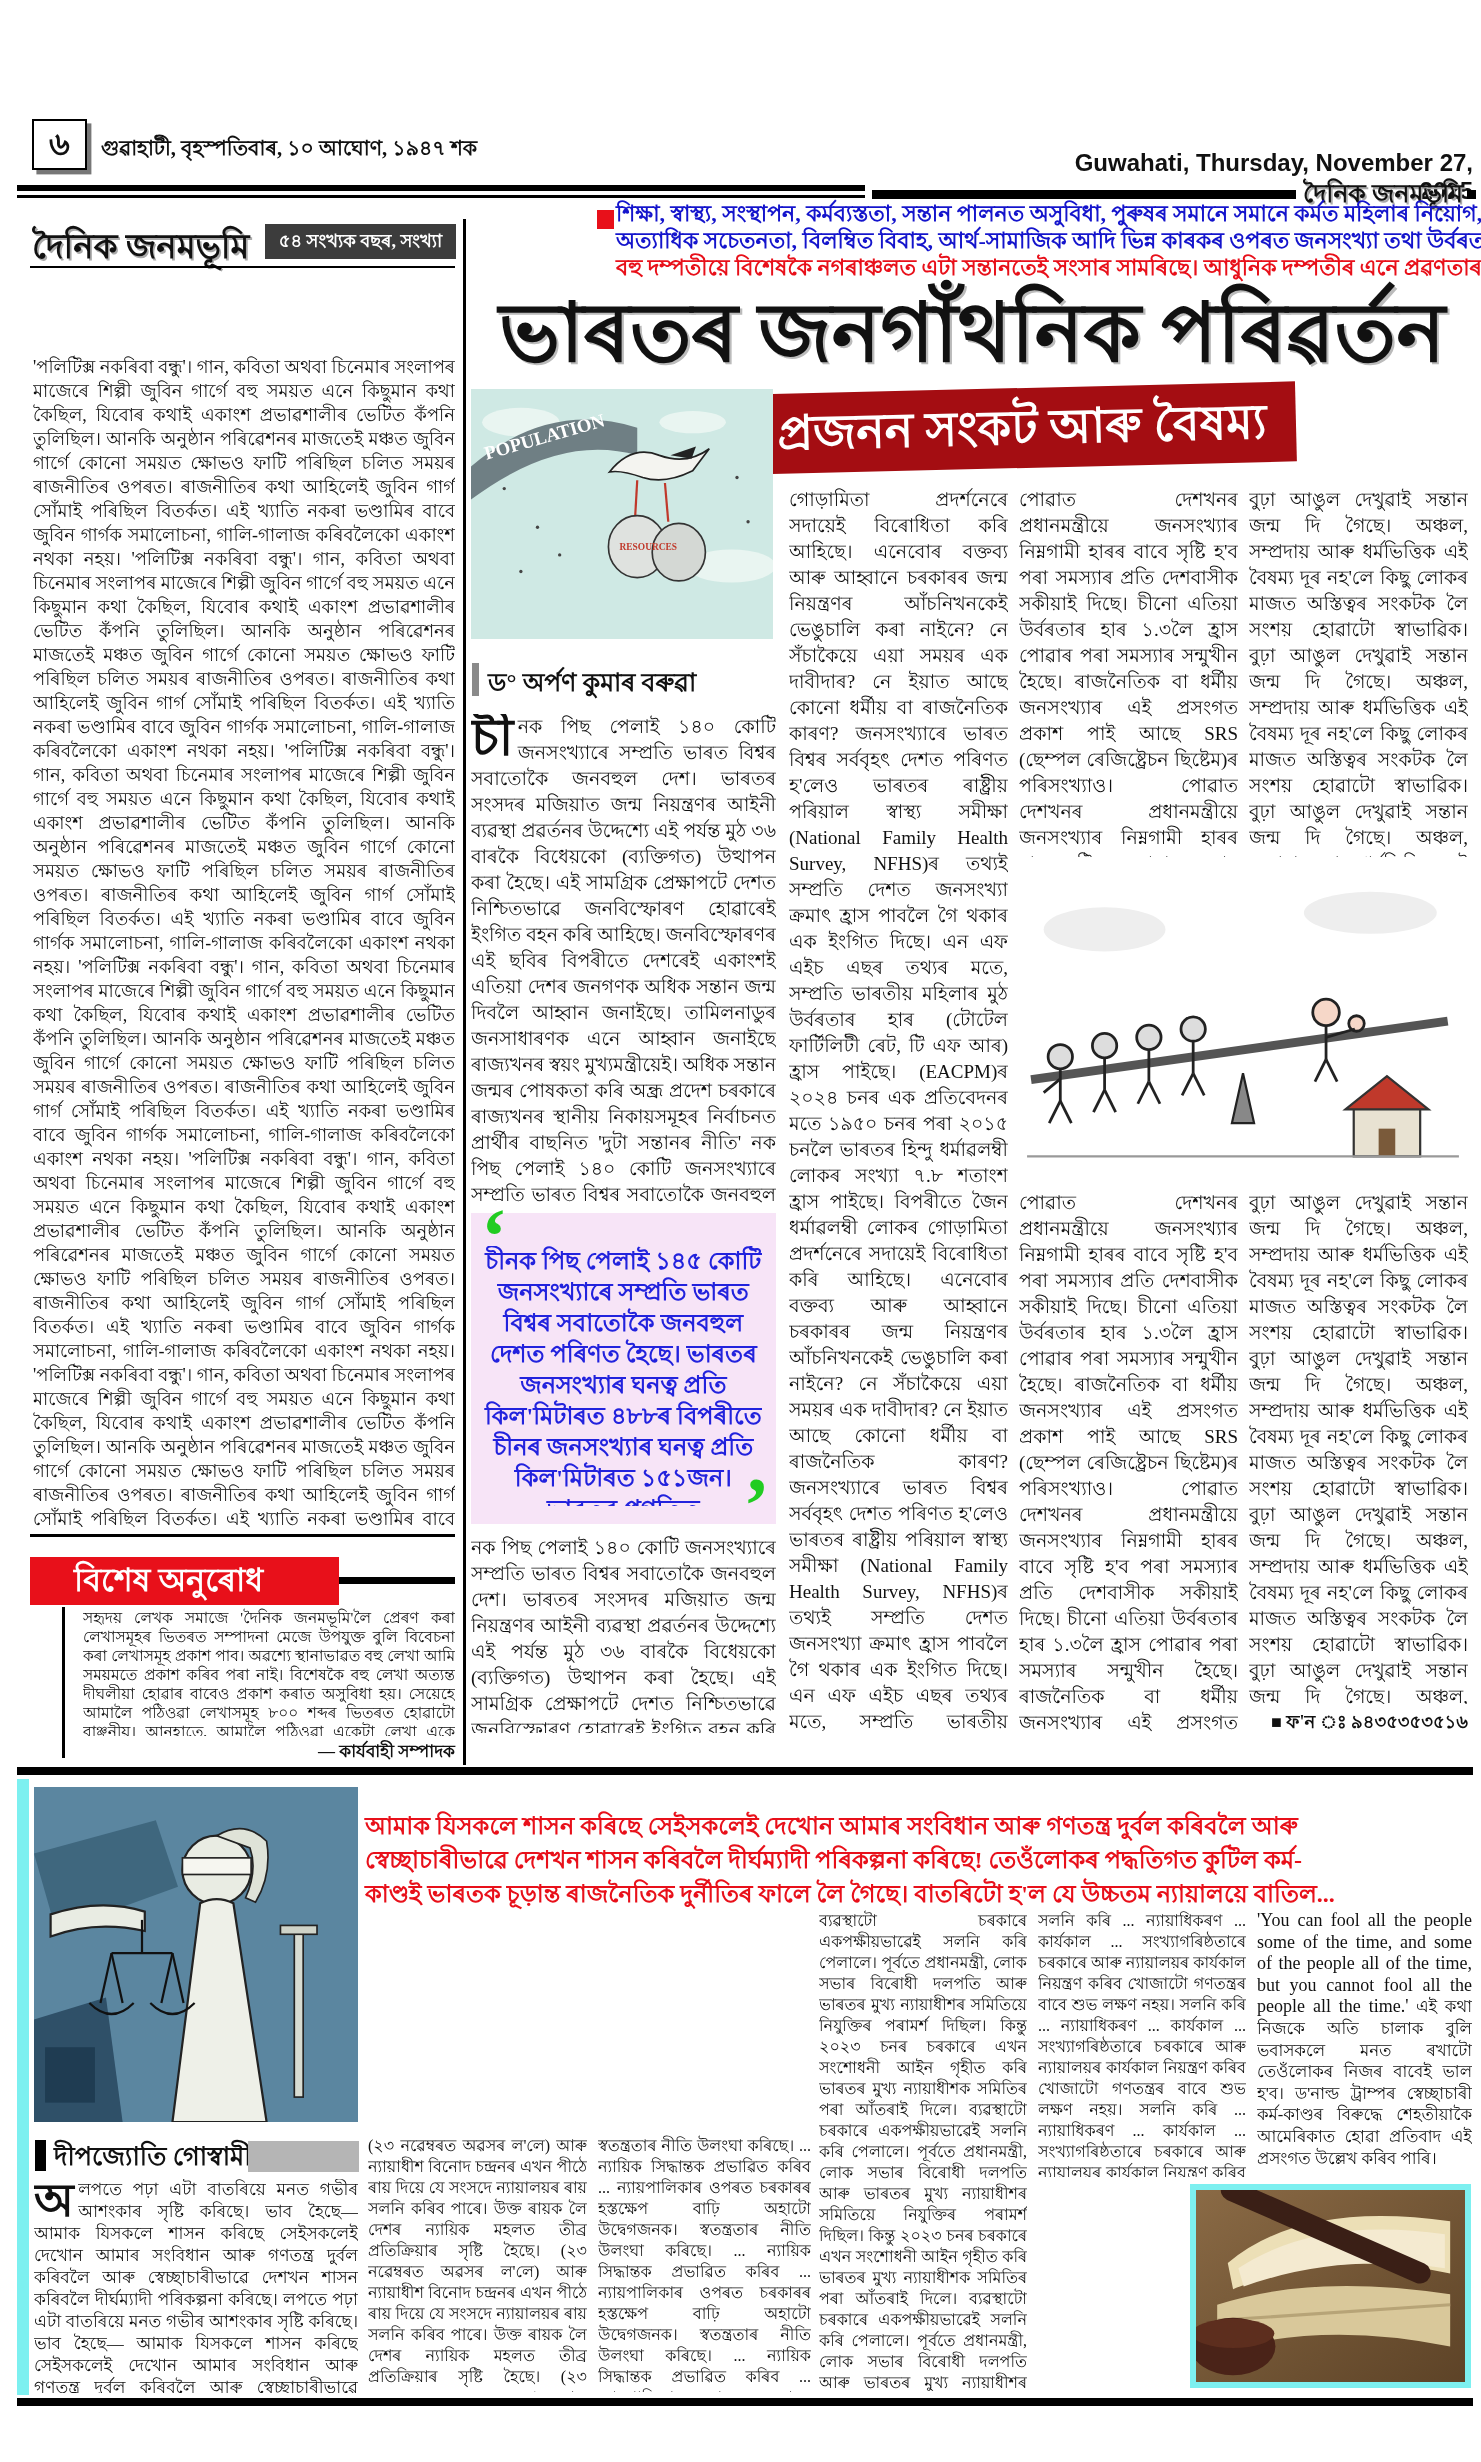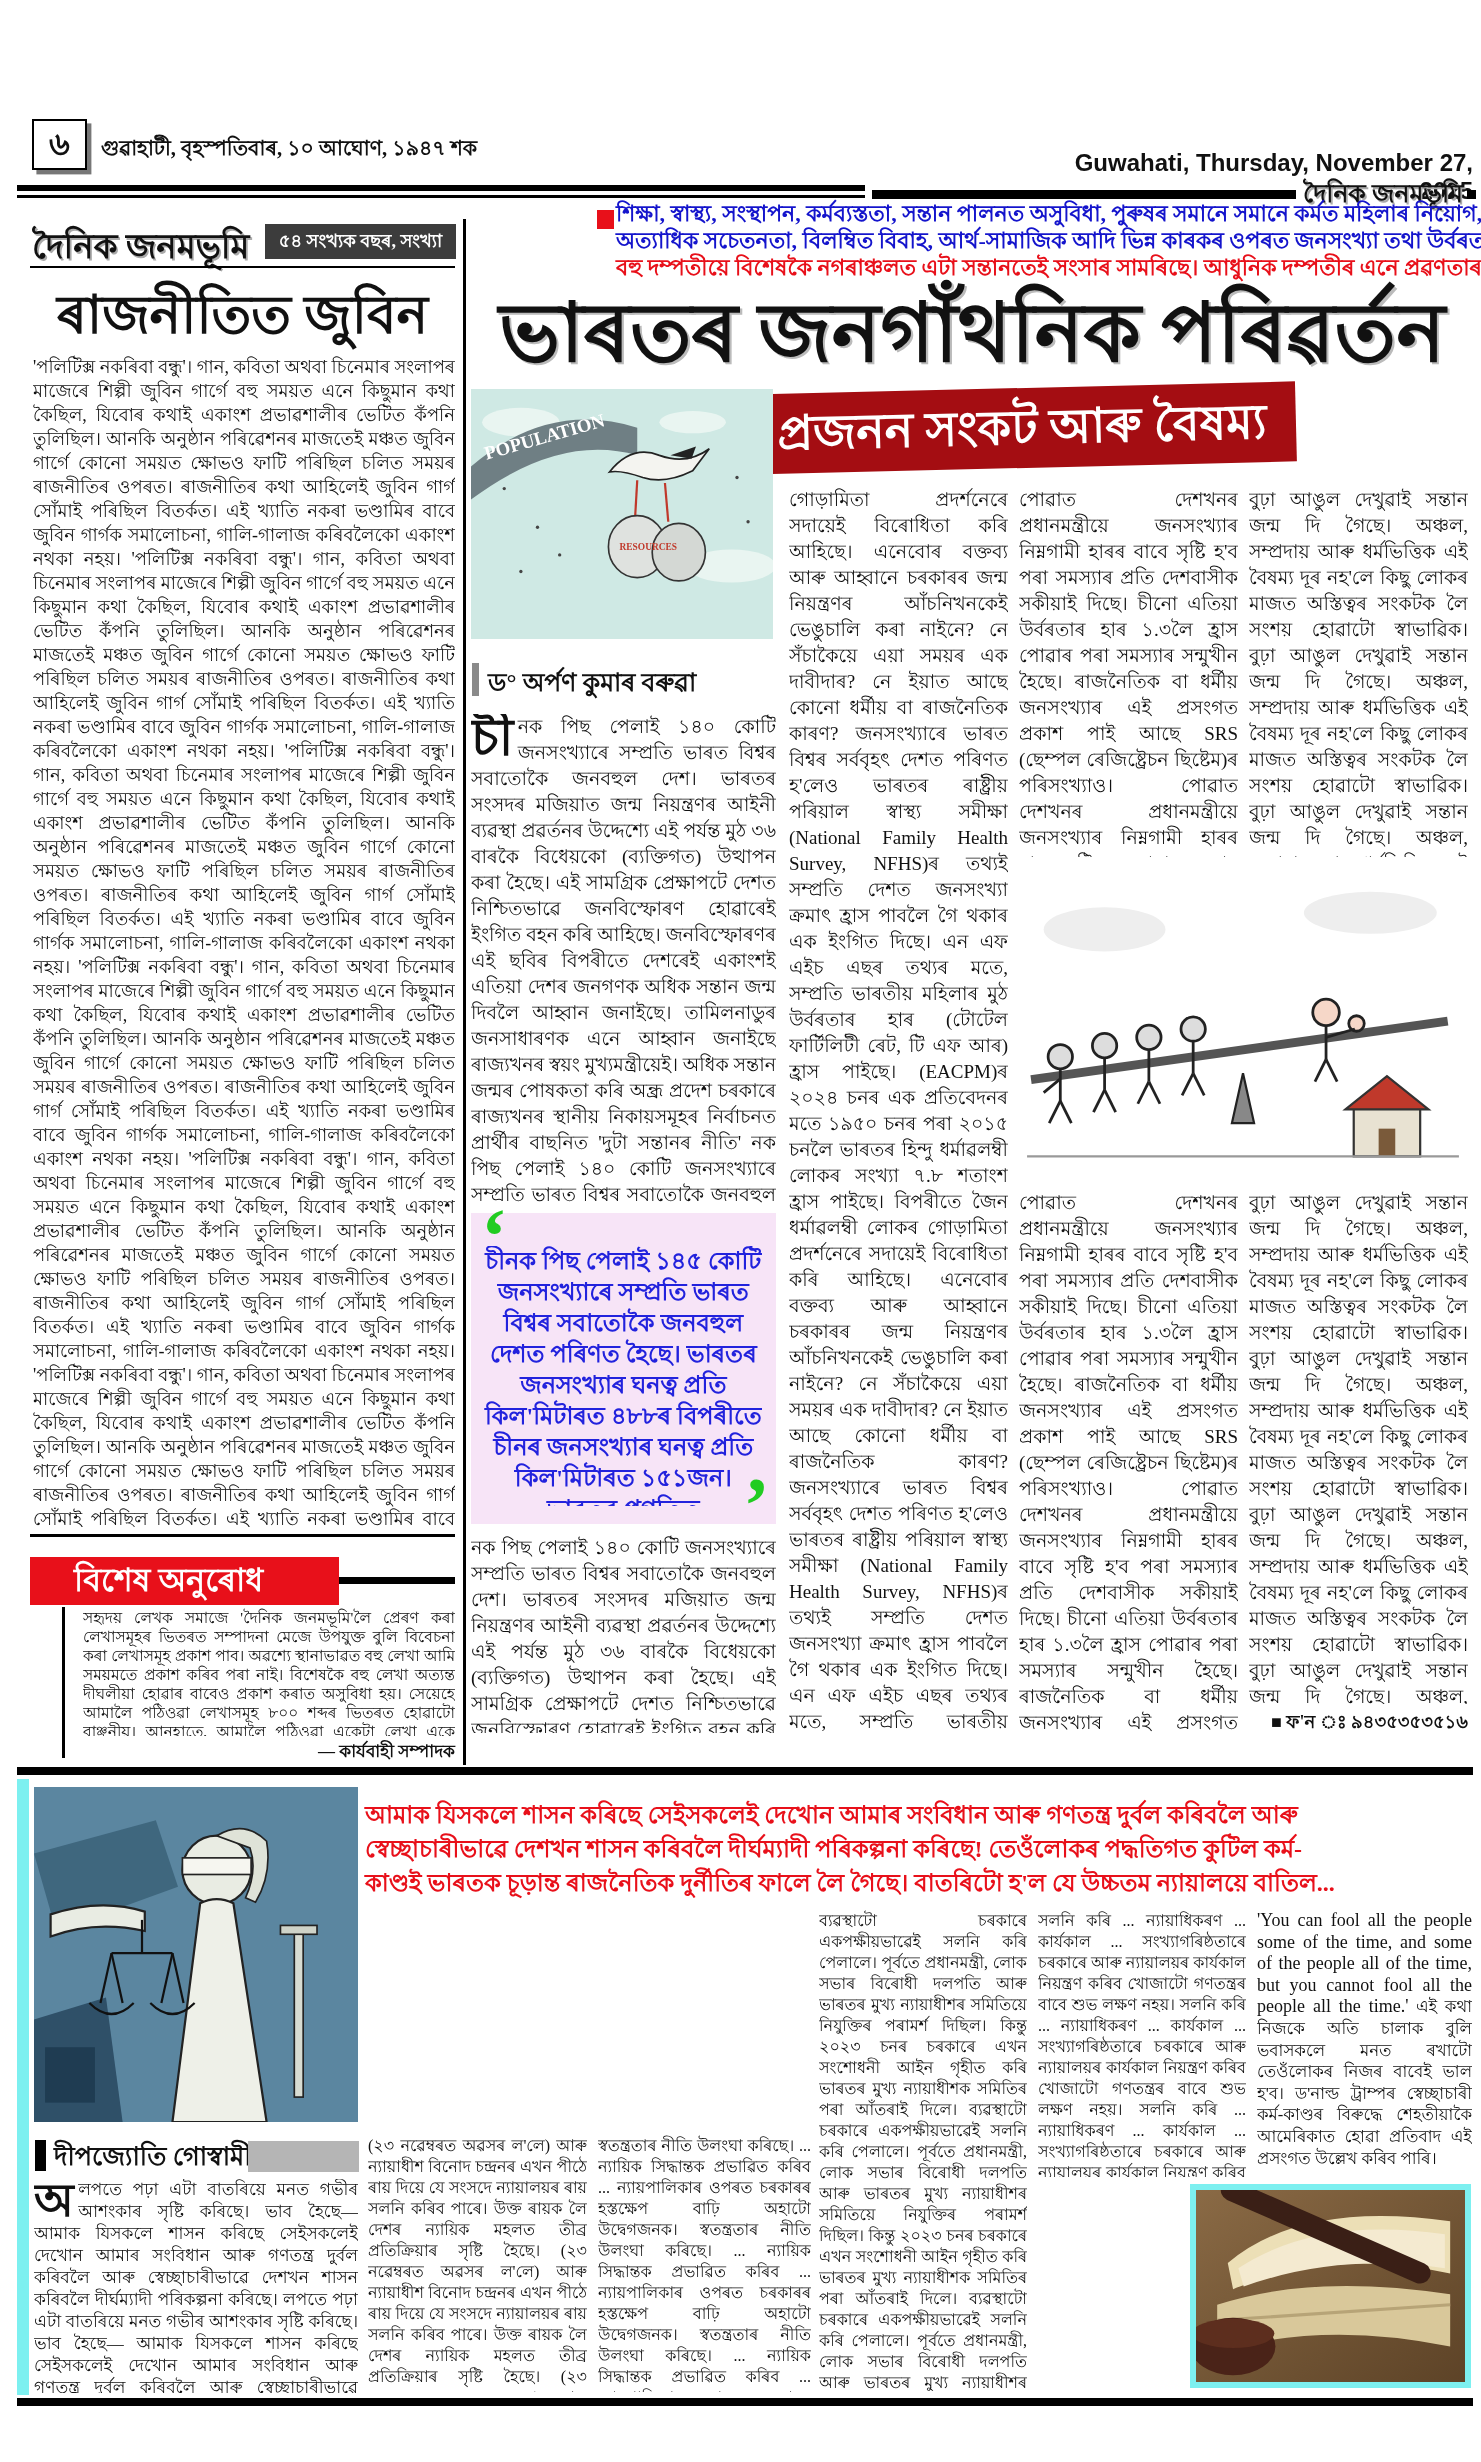--- a/index.html
+++ b/index.html
@@ -119,21 +119,20 @@
   <div class="abs intro-wrap">
     <div class="intro-line" style="color:#1414cc;">শিক্ষা, স্বাস্থ্য, সংস্থাপন, কৰ্মব্যস্ততা, সন্তান পালনত অসুবিধা, পুৰুষৰ সমানে সমানে কৰ্মত মহিলাৰ নিয়োগ, কেৰিয়াৰৰ প্ৰতি</div>
     <div class="intro-line" style="color:#1414cc;">অত্যাধিক সচেতনতা, বিলম্বিত বিবাহ, আৰ্থ-সামাজিক আদি ভিন্ন কাৰকৰ ওপৰত জনসংখ্যা তথা উৰ্বৰতাৰ হাৰ নিৰ্ভৰ কৰে।</div>
     <div class="intro-line" style="color:#e8101a;">বহু দম্পতীয়ে বিশেষকৈ নগৰাঞ্চলত এটা সন্তানতেই সংসাৰ সামৰিছে। আধুনিক দম্পতীৰ এনে প্ৰৱণতাৰ বাবে বিশ্বৰ...</div>
   </div>
 
   <div class="abs vdivider"></div>
   <div class="abs masthead">দৈনিক জনমভূমি</div>
   <div class="abs edition-box" style="background:#3c3c3c;">৫৪ সংখ্যক বছৰ, সংখ্যা 114</div>
   <div class="abs lrule1"></div>
-  <div class="abs left-headline">ৰাজনীতিত জুবিন</div>
   <div class="abs left-body just clip">'পলিটিক্স নকৰিবা বন্ধু'। গান, কবিতা অথবা চিনেমাৰ সংলাপৰ মাজেৰে শিল্পী জুবিন গাৰ্গে বহু সময়ত এনে কিছুমান কথা কৈছিল, যিবোৰ কথাই একাংশ প্ৰভাৱশালীৰ ভেটিত কঁপনি তুলিছিল। আনকি অনুষ্ঠান পৰিৱেশনৰ মাজতেই মঞ্চত জুবিন গাৰ্গে কোনো সময়ত ক্ষোভও ফাটি পৰিছিল চলিত সময়ৰ ৰাজনীতিৰ ওপৰত। ৰাজনীতিৰ কথা আহিলেই জুবিন গাৰ্গ সোঁমাই পৰিছিল বিতৰ্কত। এই খ্যাতি নকৰা ভণ্ডামিৰ বাবে জুবিন গাৰ্গক সমালোচনা, গালি-গালাজ কৰিবলৈকো একাংশ নথকা নহয়। 'পলিটিক্স নকৰিবা বন্ধু'। গান, কবিতা অথবা চিনেমাৰ সংলাপৰ মাজেৰে শিল্পী জুবিন গাৰ্গে বহু সময়ত এনে কিছুমান কথা কৈছিল, যিবোৰ কথাই একাংশ প্ৰভাৱশালীৰ ভেটিত কঁপনি তুলিছিল। আনকি অনুষ্ঠান পৰিৱেশনৰ মাজতেই মঞ্চত জুবিন গাৰ্গে কোনো সময়ত ক্ষোভও ফাটি পৰিছিল চলিত সময়ৰ ৰাজনীতিৰ ওপৰত। ৰাজনীতিৰ কথা আহিলেই জুবিন গাৰ্গ সোঁমাই পৰিছিল বিতৰ্কত। এই খ্যাতি নকৰা ভণ্ডামিৰ বাবে জুবিন গাৰ্গক সমালোচনা, গালি-গালাজ কৰিবলৈকো একাংশ নথকা নহয়। 'পলিটিক্স নকৰিবা বন্ধু'। গান, কবিতা অথবা চিনেমাৰ সংলাপৰ মাজেৰে শিল্পী জুবিন গাৰ্গে বহু সময়ত এনে কিছুমান কথা কৈছিল, যিবোৰ কথাই একাংশ প্ৰভাৱশালীৰ ভেটিত কঁপনি তুলিছিল। আনকি অনুষ্ঠান পৰিৱেশনৰ মাজতেই মঞ্চত জুবিন গাৰ্গে কোনো সময়ত ক্ষোভও ফাটি পৰিছিল চলিত সময়ৰ ৰাজনীতিৰ ওপৰত। ৰাজনীতিৰ কথা আহিলেই জুবিন গাৰ্গ সোঁমাই পৰিছিল বিতৰ্কত। এই খ্যাতি নকৰা ভণ্ডামিৰ বাবে জুবিন গাৰ্গক সমালোচনা, গালি-গালাজ কৰিবলৈকো একাংশ নথকা নহয়। 'পলিটিক্স নকৰিবা বন্ধু'। গান, কবিতা অথবা চিনেমাৰ সংলাপৰ মাজেৰে শিল্পী জুবিন গাৰ্গে বহু সময়ত এনে কিছুমান কথা কৈছিল, যিবোৰ কথাই একাংশ প্ৰভাৱশালীৰ ভেটিত কঁপনি তুলিছিল। আনকি অনুষ্ঠান পৰিৱেশনৰ মাজতেই মঞ্চত জুবিন গাৰ্গে কোনো সময়ত ক্ষোভও ফাটি পৰিছিল চলিত সময়ৰ ৰাজনীতিৰ ওপৰত। ৰাজনীতিৰ কথা আহিলেই জুবিন গাৰ্গ সোঁমাই পৰিছিল বিতৰ্কত। এই খ্যাতি নকৰা ভণ্ডামিৰ বাবে জুবিন গাৰ্গক সমালোচনা, গালি-গালাজ কৰিবলৈকো একাংশ নথকা নহয়। 'পলিটিক্স নকৰিবা বন্ধু'। গান, কবিতা অথবা চিনেমাৰ সংলাপৰ মাজেৰে শিল্পী জুবিন গাৰ্গে বহু সময়ত এনে কিছুমান কথা কৈছিল, যিবোৰ কথাই একাংশ প্ৰভাৱশালীৰ ভেটিত কঁপনি তুলিছিল। আনকি অনুষ্ঠান পৰিৱেশনৰ মাজতেই মঞ্চত জুবিন গাৰ্গে কোনো সময়ত ক্ষোভও ফাটি পৰিছিল চলিত সময়ৰ ৰাজনীতিৰ ওপৰত। ৰাজনীতিৰ কথা আহিলেই জুবিন গাৰ্গ সোঁমাই পৰিছিল বিতৰ্কত। এই খ্যাতি নকৰা ভণ্ডামিৰ বাবে জুবিন গাৰ্গক সমালোচনা, গালি-গালাজ কৰিবলৈকো একাংশ নথকা নহয়। 'পলিটিক্স নকৰিবা বন্ধু'। গান, কবিতা অথবা চিনেমাৰ সংলাপৰ মাজেৰে শিল্পী জুবিন গাৰ্গে বহু সময়ত এনে কিছুমান কথা কৈছিল, যিবোৰ কথাই একাংশ প্ৰভাৱশালীৰ ভেটিত কঁপনি তুলিছিল। আনকি অনুষ্ঠান পৰিৱেশনৰ মাজতেই মঞ্চত জুবিন গাৰ্গে কোনো সময়ত ক্ষোভও ফাটি পৰিছিল চলিত সময়ৰ ৰাজনীতিৰ ওপৰত। ৰাজনীতিৰ কথা আহিলেই জুবিন গাৰ্গ সোঁমাই পৰিছিল বিতৰ্কত। এই খ্যাতি নকৰা ভণ্ডামিৰ বাবে জুবিন গাৰ্গক সমালোচনা, গালি-গালাজ কৰিবলৈকো একাংশ নথকা নহয়।</div>
   <div class="abs lrule2"></div>
 
   <div class="abs req-box" style="background:#e8101a;padding-left:44px;">বিশেষ অনুৰোধ</div>
   <div class="abs req-rule"></div>
   <div class="abs req-vrule"></div>
   <div class="abs req-body just clip">সহৃদয় লেখক সমাজে 'দৈনিক জনমভূমি'লৈ প্ৰেৰণ কৰা লেখাসমূহৰ ভিতৰত সম্পাদনা মেজে উপযুক্ত বুলি বিবেচনা কৰা লেখাসমূহ প্ৰকাশ পাব। অৱশ্যে স্থানাভাৱত বহু লেখা আমি সময়মতে প্ৰকাশ কৰিব পৰা নাই। বিশেষকৈ বহু লেখা অত্যন্ত দীঘলীয়া হোৱাৰ বাবেও প্ৰকাশ কৰাত অসুবিধা হয়। সেয়েহে আমালৈ পঠিওৱা লেখাসমূহ ৮০০ শব্দৰ ভিতৰত হোৱাটো বাঞ্ছনীয়। আনহাতে, আমালৈ পঠিওৱা একেটা লেখা একে সময়তে আন কাকতলৈ নপঠিয়াবলৈ লেখকসকলক অনুৰোধ জনালোঁ।</div>
   <div class="abs req-sign">— কাৰ্যবাহী সম্পাদক</div>
 
   <div class="abs main-headline">ভাৰতৰ জনগাঁথনিক পৰিৱৰ্তন</div>
@@ -260,21 +259,21 @@
     <rect x="445" y="250" width="66" height="16" fill="#cfd3c8" stroke="#222" stroke-width="3"></rect>
   </svg>
 
   <div class="abs byline2-bullet"></div>
   <div class="abs byline2">দীপজ্যোতি গোস্বামী</div>
   <div class="abs byline2-gray"></div>
   <div class="abs body-left just clip">
     <span class="dropcap">অ</span><span>লপতে পঢ়া এটা বাতৰিয়ে মনত গভীৰ আশংকাৰ সৃষ্টি কৰিছে। ভাব হৈছে— আমাক যিসকলে শাসন কৰিছে সেইসকলেই দেখোন আমাৰ সংবিধান আৰু গণতন্ত্ৰ দুৰ্বল কৰিবলৈ আৰু স্বেচ্ছাচাৰীভাৱে দেশখন শাসন কৰিবলৈ দীৰ্ঘম্যাদী পৰিকল্পনা কৰিছে। লপতে পঢ়া এটা বাতৰিয়ে মনত গভীৰ আশংকাৰ সৃষ্টি কৰিছে। ভাব হৈছে— আমাক যিসকলে শাসন কৰিছে সেইসকলেই দেখোন আমাৰ সংবিধান আৰু গণতন্ত্ৰ দুৰ্বল কৰিবলৈ আৰু স্বেচ্ছাচাৰীভাৱে দেশখন শাসন কৰিবলৈ দীৰ্ঘম্যাদী পৰিকল্পনা কৰিছে।</span>
   </div>
 
-  <div class="abs red-intro" style="color:#e8101a;">
+  <div class="abs red-intro" style="color:#e8101a;margin-top:11px;">
     <div>আমাক যিসকলে শাসন কৰিছে সেইসকলেই দেখোন আমাৰ সংবিধান আৰু গণতন্ত্ৰ দুৰ্বল কৰিবলৈ আৰু</div>
     <div>স্বেচ্ছাচাৰীভাৱে দেশখন শাসন কৰিবলৈ দীৰ্ঘম্যাদী পৰিকল্পনা কৰিছে! তেওঁলোকৰ পদ্ধতিগত কুটিল কৰ্ম-</div>
     <div>কাণ্ডই ভাৰতক চূড়ান্ত ৰাজনৈতিক দুৰ্নীতিৰ ফালে লৈ গৈছে। বাতৰিটো হ'ল যে উচ্চতম ন্যায়ালয়ে বাতিল...</div>
   </div>
 
   <div class="abs headline2">
   </div>
 
   <div class="abs colM1 just clip">(২৩ নৱেম্বৰত অৱসৰ ল'লে) আৰু ন্যায়াধীশ বিনোদ চন্দ্ৰনৰ এখন পীঠে ৰায় দিয়ে যে সংসদে ন্যায়ালয়ৰ ৰায় সলনি কৰিব পাৰে। উক্ত ৰায়ক লৈ দেশৰ ন্যায়িক মহলত তীব্ৰ প্ৰতিক্ৰিয়াৰ সৃষ্টি হৈছে। (২৩ নৱেম্বৰত অৱসৰ ল'লে) আৰু ন্যায়াধীশ বিনোদ চন্দ্ৰনৰ এখন পীঠে ৰায় দিয়ে যে সংসদে ন্যায়ালয়ৰ ৰায় সলনি কৰিব পাৰে। উক্ত ৰায়ক লৈ দেশৰ ন্যায়িক মহলত তীব্ৰ প্ৰতিক্ৰিয়াৰ সৃষ্টি হৈছে। (২৩ নৱেম্বৰত অৱসৰ ল'লে) আৰু ন্যায়াধীশ বিনোদ চন্দ্ৰনৰ এখন পীঠে ৰায় দিয়ে যে সংসদে ন্যায়ালয়ৰ ৰায় সলনি কৰিব পাৰে। উক্ত ৰায়ক লৈ দেশৰ ন্যায়িক মহলত তীব্ৰ প্ৰতিক্ৰিয়াৰ সৃষ্টি হৈছে।</div>
   <div class="abs colM2 just clip">স্বতন্ত্ৰতাৰ নীতি উলংঘা কৰিছে। ... ন্যায়িক সিদ্ধান্তক প্ৰভাৱিত কৰিব ... ন্যায়পালিকাৰ ওপৰত চৰকাৰৰ হস্তক্ষেপ বাঢ়ি অহাটো উদ্বেগজনক। স্বতন্ত্ৰতাৰ নীতি উলংঘা কৰিছে। ... ন্যায়িক সিদ্ধান্তক প্ৰভাৱিত কৰিব ... ন্যায়পালিকাৰ ওপৰত চৰকাৰৰ হস্তক্ষেপ বাঢ়ি অহাটো উদ্বেগজনক। স্বতন্ত্ৰতাৰ নীতি উলংঘা কৰিছে। ... ন্যায়িক সিদ্ধান্তক প্ৰভাৱিত কৰিব ... ন্যায়পালিকাৰ ওপৰত চৰকাৰৰ হস্তক্ষেপ বাঢ়ি অহাটো উদ্বেগজনক।</div>

